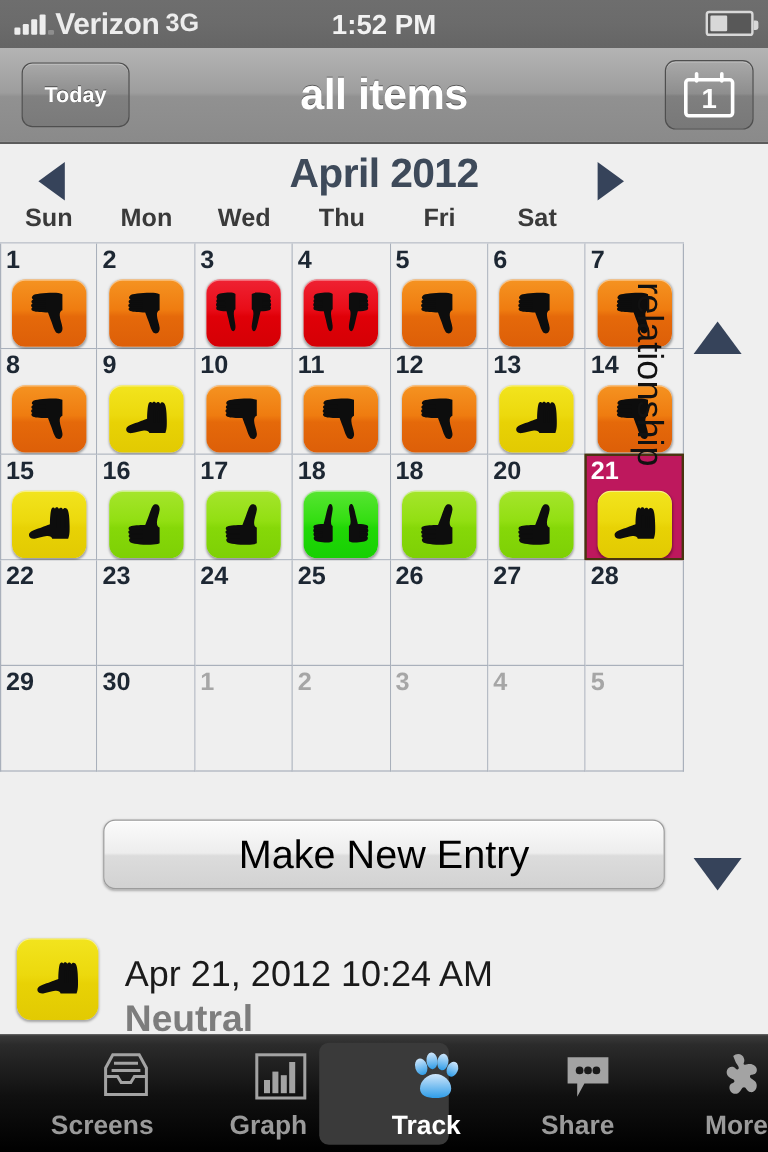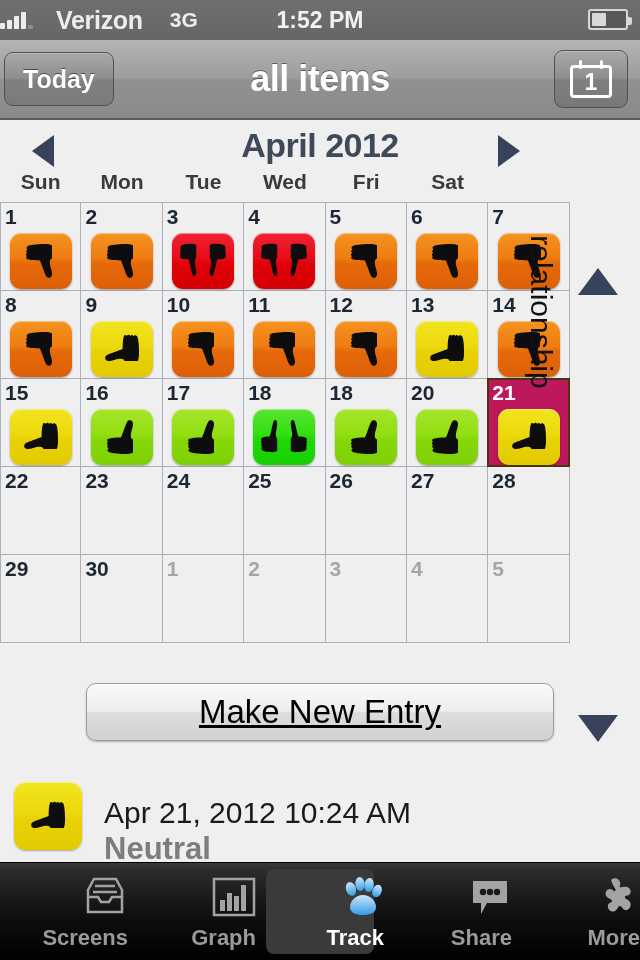--- a/index.html
+++ b/index.html
@@ -12,21 +12,21 @@
   }
 
   
   .statusbar {
     height:40px; width:640px;
     background:linear-gradient(to bottom,#6e6e6e 0%,#6b6b6b 50%,#656565 100%);
     display:flex; align-items:center;
     position:relative;
     color:#e8e8e8;
   }
-  .sb-left { display:flex; align-items:center; padding-left:0; gap:23px; }
+  .sb-left { display:flex; align-items:center; padding-left:12px; gap:1px; }
   .sig { display:flex; align-items:flex-end; gap:2px; height:18px; }
   .sig i { display:block; width:5px; background:#ededed; border-radius:1px; }
   .sig i:nth-child(1){ height:6px; }
   .sig i:nth-child(2){ height:9px; }
   .sig i:nth-child(3){ height:13px; }
   .sig i:nth-child(4){ height:17px; }
   .sig i:nth-child(5){ height:4px; background:#8e8e8e; }
   .carrier { font-size:25px; font-weight:bold; letter-spacing:-0.3px; color:#ededed; }
   .net { font-size:21px; font-weight:bold; color:#ededed; margin-left:4px;text-align:right; }
   .sb-time {
@@ -56,26 +56,26 @@
     display:flex; align-items:center;
     position:relative;
   }
   .nav-title {
     position:absolute; left:0; right:0; text-align:center;
     font-size:36px; font-weight:bold; color:#ffffff;
     text-shadow:0 -1px 0 rgba(0,0,0,.45);
     letter-spacing:-0.5px;
   }
   .today-btn {
-    margin-left:4px; z-index:2;
+    margin-left:18px; z-index:2;
     padding:0 18px; height:54px; line-height:52px;
     border-radius:9px;
     border:1px solid #4f4f4f;
     background:linear-gradient(to bottom,#a9a9a9 0%,#8e8e8e 48%,#808080 52%,#7a7a7a 100%);
-    color:#ffffff; font-size:25px; font-weight:bold;
+    color:#ffffff; font-size:18px; font-weight:bold;
     text-shadow:0 -1px 0 rgba(0,0,0,.5);
     box-shadow:inset 0 1px 0 rgba(255,255,255,.28);
   }
   .cal-btn {
     position:absolute; right:12px; z-index:2;
     width:74px; height:58px;
     border-radius:9px;
     border:1px solid #4f4f4f;
     background:linear-gradient(to bottom,#a9a9a9 0%,#8e8e8e 48%,#7f7f7f 52%,#787878 100%);
     box-shadow:inset 0 1px 0 rgba(255,255,255,.28);
@@ -186,21 +186,20 @@
   .entry-area { width:640px; background:#efefef; padding-top:18px; }
   .new-entry-btn {
     display:block; margin:0 auto;
     width:468px; height:58px;
     border-radius:10px;
     border:1px solid #9c9c9c;
     background:linear-gradient(to bottom,#fbfbfb 0%,#ededed 48%,#dcdcdc 52%,#d2d2d2 100%);
     font-size:33px; color:#000000;
     font-family:"Liberation Sans", sans-serif;
     box-shadow:0 1px 2px rgba(0,0,0,.28), inset 0 1px 0 #ffffff;
-    text-decoration:underline;
   }
   .entry-row {
     display:flex; align-items:center;
     padding:24px 0 0 14px;
   }
   .entry-icon {
     width:68px; height:68px; border-radius:12px;
     background:linear-gradient(to bottom,#f2e41e 0%,#ecd90d 45%,#e8d205 55%,#e2ca02 100%);
     box-shadow:0 1px 2px rgba(0,0,0,.3), inset 0 1px 0 rgba(255,255,255,.5);
     display:flex; align-items:center; justify-content:center;
@@ -271,22 +270,22 @@
 <div class="cal-wrap">
   <div class="cal-header">
     <div class="arrow-l"></div>
     <div class="month-label">April 2012</div>
     <div class="arrow-r"></div>
   </div>
 
   <div class="daynames">
     <div>Sun</div>
     <div>Mon</div>
-    <div>Tue</div>
     <div>Wed</div>
+    <div>Thu</div>
     <div>Fri</div>
     <div>Sat</div>
   </div>
 
   <div class="grid" id="calendar-grid">
       <div class="row">
         <div class="cell">
           <span class="dnum">1</span>
           <div class="icon-tile c-orange">
             <svg width="40" height="40" viewBox="0 0 40 40">

